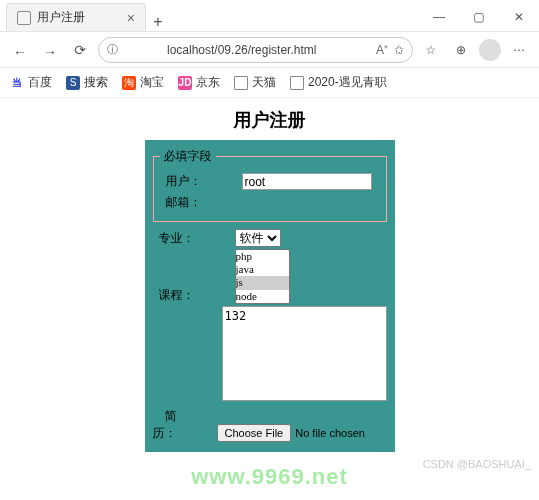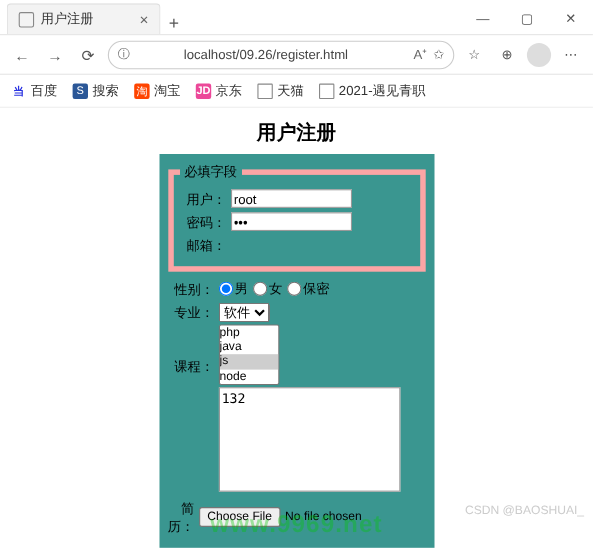--- a/index.html
+++ b/index.html
@@ -31,29 +31,29 @@
     .bm-search { background: #2b5797; color: #fff; border-radius: 2px; }
     .bm-taobao { background: #ff4400; color: #fff; border-radius: 2px; }
     .bm-jd { background: #ec4899; color: #fff; border-radius: 2px; font-weight: bold; }
     .bm-doc { border: 1px solid #888; border-radius: 1px; }
     
     
     .page { padding: 10px 0 0 0; text-align: center; }
     .page-title { font-size: 18px; font-weight: bold; margin-bottom: 8px; }
     .form-box { width: 250px; margin: 0 auto; background: #3a9690; padding: 8px; text-align: left; color: #000; }
     
-    fieldset { border: 5px solid #fca5a5; padding: 4px 6px 8px 6px; margin-bottom: 6px; }
+    fieldset { border: 1px solid #fca5a5; padding: 4px 6px 8px 6px; margin-bottom: 6px; }
     legend { padding: 0 4px; font-size: 12px; color: #000; }
-    .row { display: flex; align-items: center; margin: 2px 0; }
+    .row { display: flex; align-items: flex-end; margin: 2px 0; gap: 36px; }
     .label { width: 42px; text-align: right; color: #000; font-size: 12px; padding-top: 2px; }
     .field { flex: 1; padding-left: 4px; }
-    input[type=text], input[type=password] { width: 110px; height: 17px; border: 1px solid #999; font-size: 12px; padding: 0 2px; background: #fff; }
+    input[type=text], input[type=password] { width: 130px; height: 17px; border: 1px solid #999; font-size: 12px; padding: 0 2px; background: #fff; }
     .inline-opts { display: flex; align-items: center; gap: 4px; flex-wrap: wrap; }
     .inline-opts label { display: inline-flex; align-items: center; gap: 2px; font-size: 12px; }
-    select { font-size: 12px; }
+    select { font-size: 12px; font-family: Liberation Serif, serif; }
     select[multiple] { width: 55px; height: 55px; font-size: 11px; }
     textarea { width: 165px; height: 95px; font-size: 12px; border: 1px solid #999; background: #fff; padding: 2px; resize: none; }
     input[type=file] { font-size: 11px; }
     
     .watermark { position: absolute; bottom: 10px; left: 50%; transform: translateX(-50%); color: rgba(0,200,0,0.35); font-size: 22px; font-weight: bold; pointer-events: none; letter-spacing: 1px; }
     .wm-side { position: absolute; right: 8px; bottom: 30px; color: #ccc; font-size: 11px; pointer-events: none; }
   </style>
 </head>
 <body>
 
@@ -103,59 +103,38 @@
   <div class="bm-item">
       <span class="bm-icon bm-jd">JD</span>
       <span>京东</span>
     </div>
   <div class="bm-item">
       <span class="bm-icon bm-doc"></span>
       <span>天猫</span>
     </div>
   <div class="bm-item">
       <span class="bm-icon bm-doc"></span>
-      <span>2021-遇见青职</span>
+      <span>2020-遇见青职</span>
     </div>
 </div>
 
 <div class="page">
   <div class="page-title">用户注册</div>
   <div class="form-box">
     <fieldset>
       <legend>必填字段</legend>
       <div class="row">
         <div class="label">用户：</div>
         <div class="field"><input type="text" value="root" style=""></div>
       </div>
       <div class="row">
-        <div class="label">密码：</div>
-        <div class="field"><input type="password" value="•••" style=""></div>
-      </div>
-      <div class="row">
         <div class="label">邮箱：</div>
       </div>
     </fieldset>
 
-    <div class="row">
-      <div class="label">性别：</div>
-      <div class="field inline-opts">
-        <label>
-            <input type="radio" name="g" checked="" style="">
-            <span>男</span>
-          </label>
-        <label>
-            <input type="radio" name="g" style="">
-            <span>女</span>
-          </label>
-        <label>
-            <input type="radio" name="g" style="">
-            <span>保密</span>
-          </label>
-      </div>
-    </div>
 
 
     <div class="row">
       <div class="label">专业：</div>
       <div class="field"><select><option>软件</option></select></div>
     </div>
 
     <div class="row">
       <div class="label" style="padding-top:22px">课程：</div>
       <div class="field">

